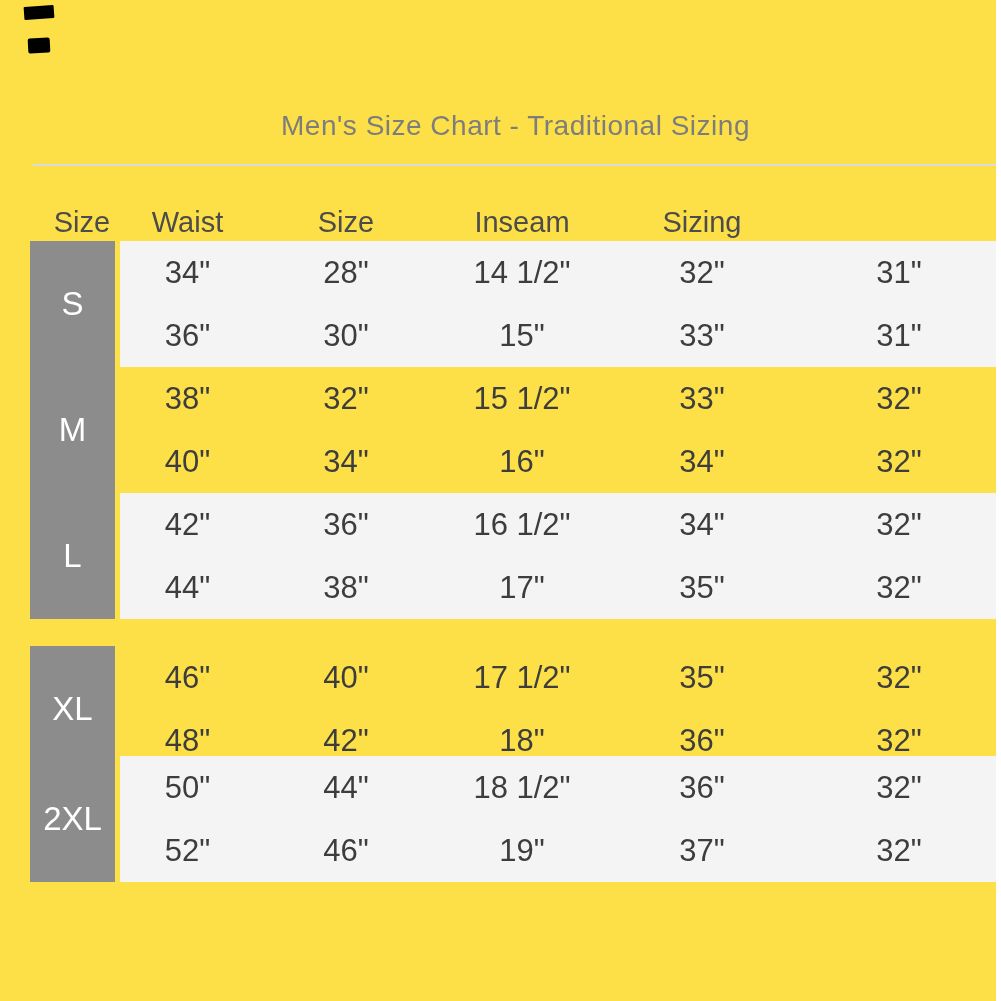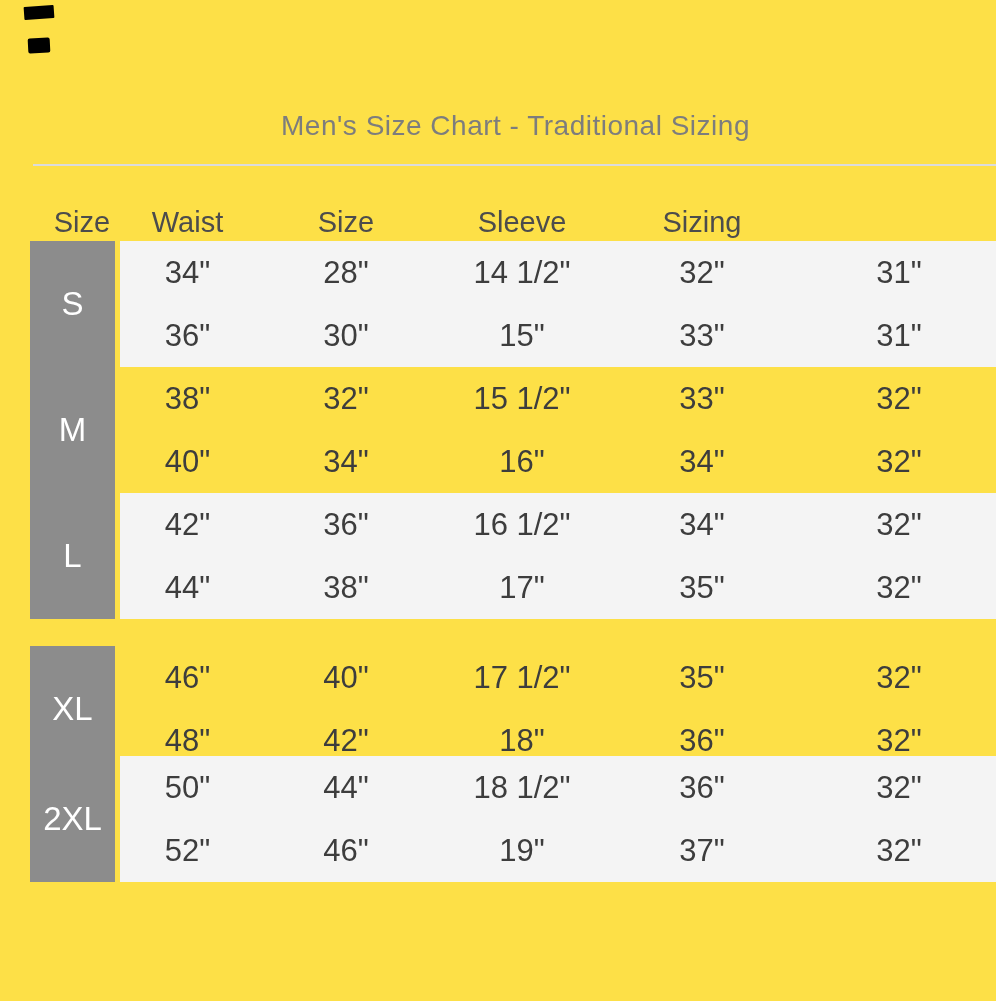--- a/index.html
+++ b/index.html
@@ -40,21 +40,21 @@
   <div class="mark mark2"></div>
 
   <div class="title">Men's Size Chart - Traditional Sizing</div>
 
   <div class="divider"></div>
 
   <div class="header-row">
     <span class="hcell-size">Size</span>
     <span>Waist</span>
     <span>Size</span>
-    <span>Sleeve</span>
+    <span>Inseam</span>
     <span>Sizing</span>
   </div>
 
   <div id="table-body">
       <div class="group" style="top: 241px;">
         <div class="band">
           <span>S</span>
         </div>
         <div class="panel shaded">
           <div class="g-row">

